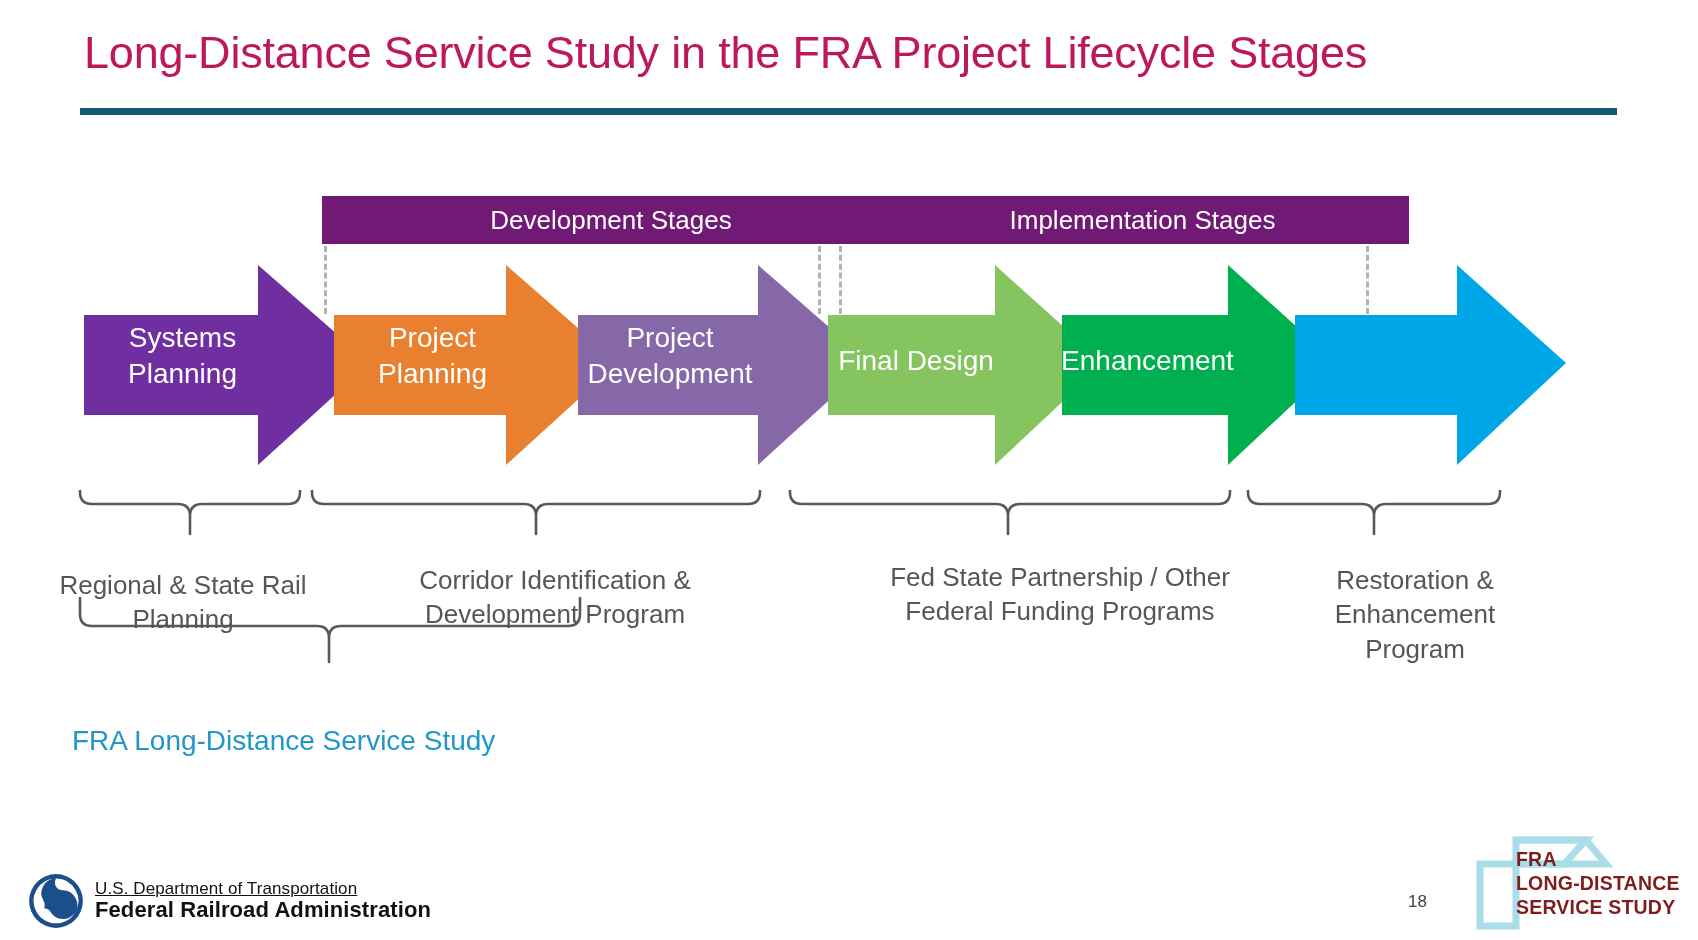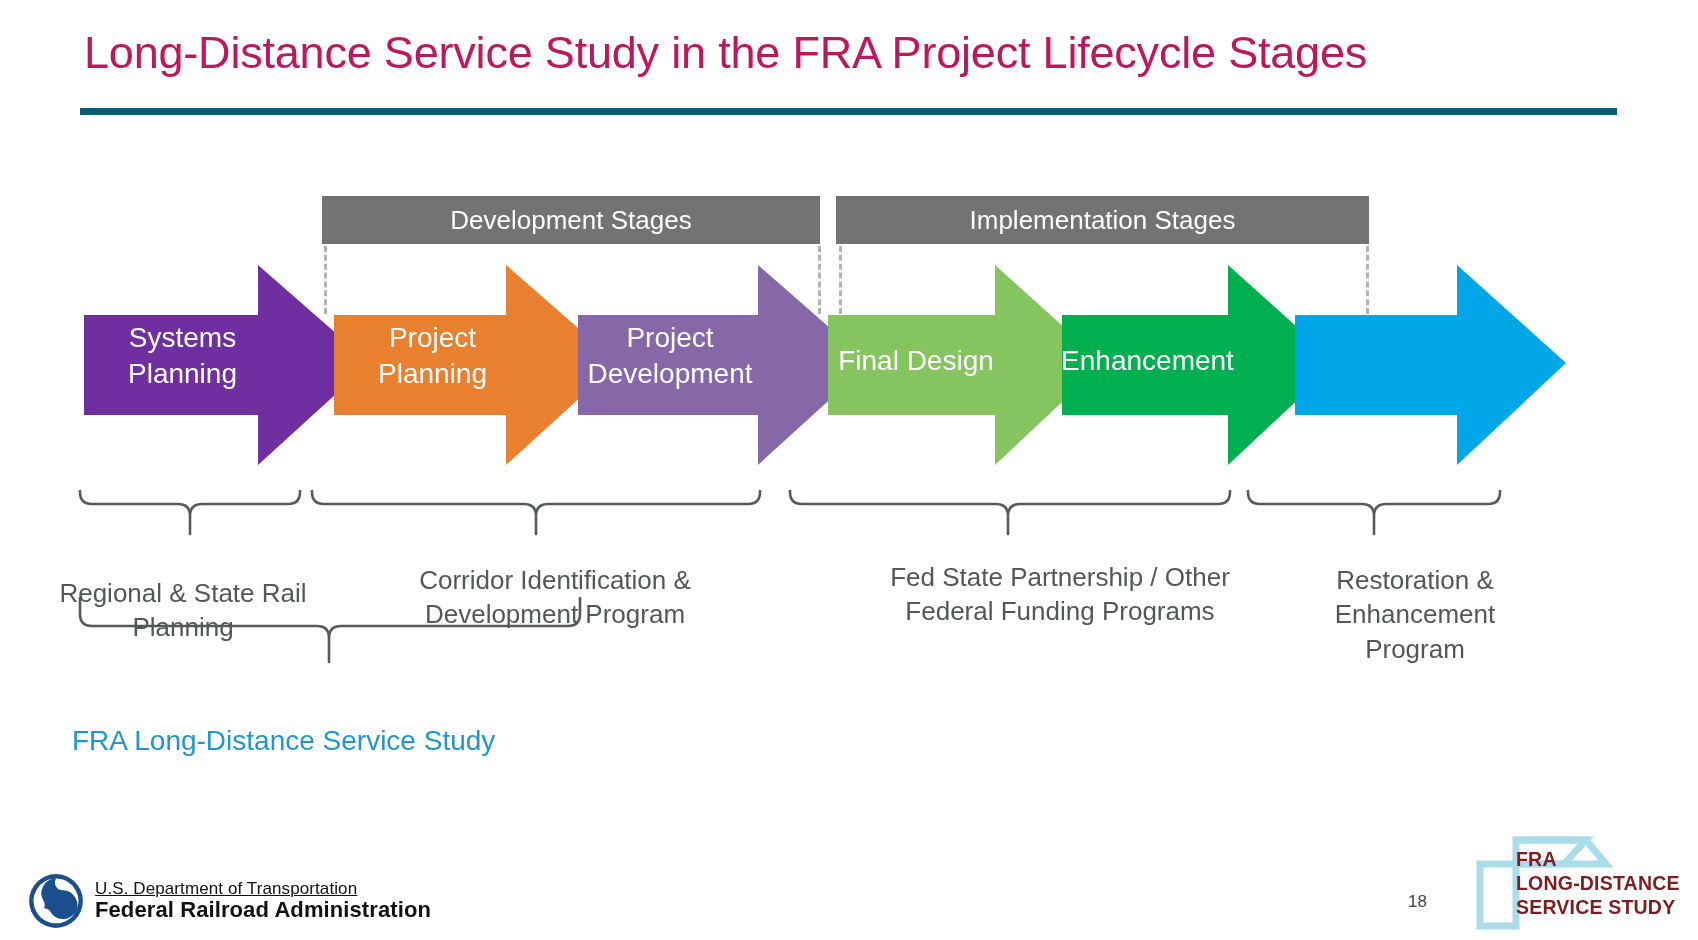--- a/index.html
+++ b/index.html
@@ -34,26 +34,27 @@
     top: 108px;
     width: 1537px;
     height: 7px;
     background: #115A76;
   }
 
   
   .stage-banner {
     position: absolute;
     height: 48px;
-    background: #737373;
+    background: #701a75;
     color: #ffffff;
     font-size: 26px;
     display: flex;
     align-items: center;
     justify-content: center;
+    padding-left: 40px;
   }
   #banner-development { left: 322px; top: 196px; width: 498px; }
   #banner-implementation { left: 836px; top: 196px; width: 533px; }
 
   
   .dash-tick {
     position: absolute;
     top: 246px;
     width: 0;
     height: 68px;
@@ -91,21 +92,21 @@
     height: 190px;
   }
   .caption {
     position: absolute;
     text-align: center;
     color: #55565A;
     font-size: 26px;
     line-height: 1.32;
     white-space: pre-line;
   }
-  #caption-regional     { left: 38px;  top: 568px;  width: 290px; margin-top: 8px; }
+  #caption-regional     { left: 38px;  top: 568px;  width: 290px; }
   #caption-corridor     { left: 350px; top: 563px;  width: 410px; }
   #caption-fedstate     { left: 830px; top: 560px;  width: 460px; }
   #caption-restoration  { left: 1290px;top: 563px;  width: 250px; }
 
   #study-label {
     position: absolute;
     left: 72px;
     top: 725px;
     font-size: 28px;
     color: #2196C9;

